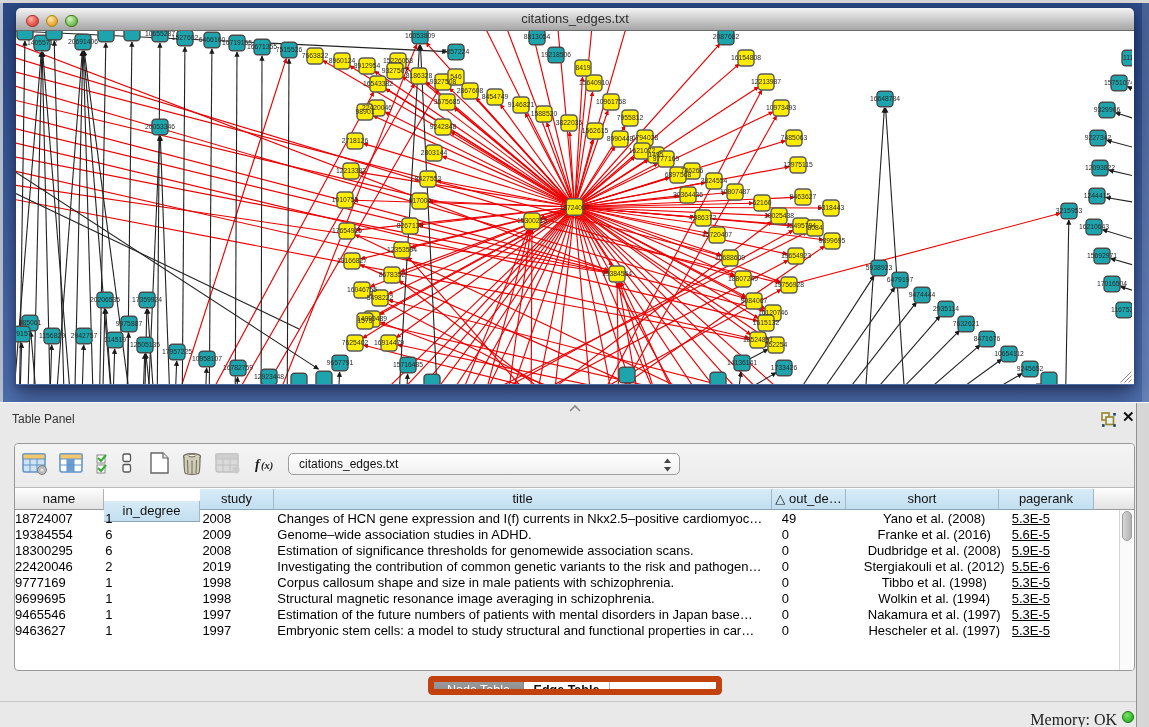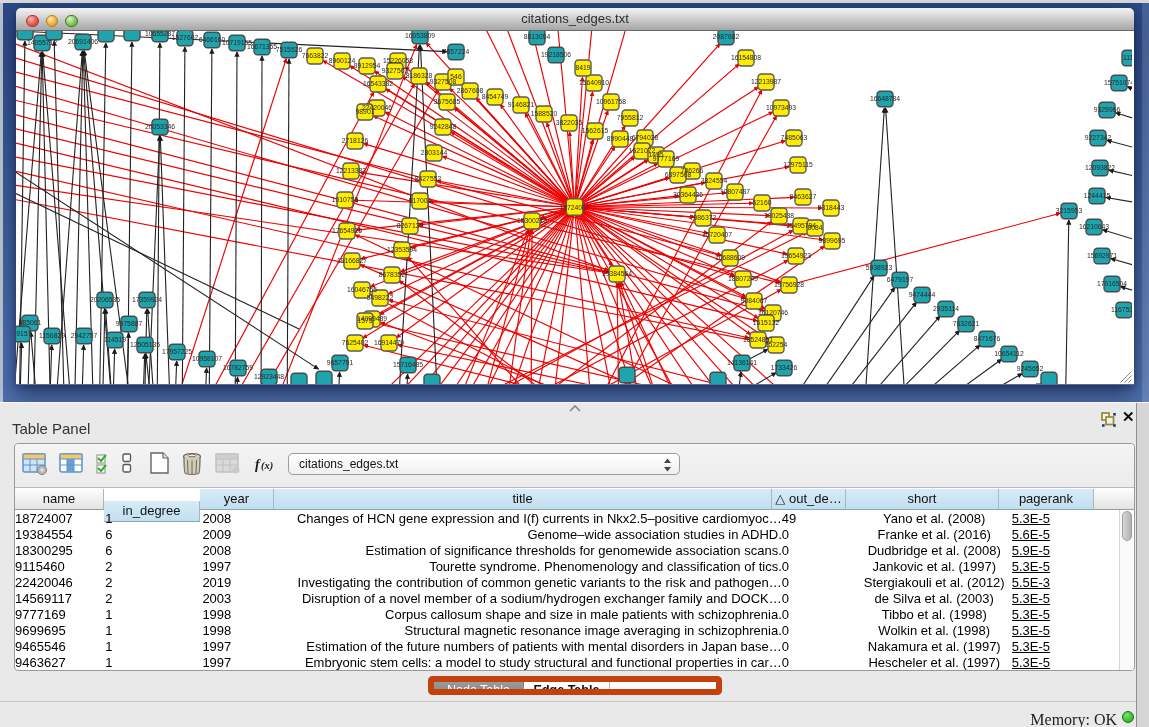--- a/index.html
+++ b/index.html
@@ -16,42 +16,42 @@
 #tl-y { left:29.5px; background:radial-gradient(circle at 35% 30%, #ffe9b0, #eead43 58%, #c98a28); border:0.5px solid #a80;}
 #tl-g { left:49px; background:radial-gradient(circle at 35% 30%, #d6f5c2, #7cc35e 58%, #57a03c); border:0.5px solid #471;}
 #content { position:relative; height:353px; background:#fff; overflow:hidden; }
 #graph { display:block; }
 #graph line.r { stroke:#ee0000; stroke-width:1.15; }
 #graph line.b { stroke:#222; stroke-width:1.1; }
 #graph rect.nt { fill:#1da4ac; stroke:#4a4a4a; stroke-width:1.4; }
 #graph rect.ny { fill:#ffec00; stroke:#5a5a5a; stroke-width:1.4; }
 #graph text.nl { font-size:6.8px; fill:#2b2b2b; text-anchor:middle; font-family:"Liberation Sans",sans-serif; }
 #panel { position:absolute; left:0; top:402px; width:1149px; height:325px; background:#e9e9e9; border-top:1px solid #f8f8f8; }
-#paneltitle { position:absolute; left:12px; top:17px; font-size:15px; color:#333; }
+#paneltitle { position:absolute; left:12px; top:9px; font-size:12px; color:#333; }
 #float-ic { position:absolute; left:1101px; top:9px; }
 #close-ic { position:absolute; left:1122px; top:5px; font-size:15px; font-weight:bold; color:#111; }
 #tblbox { position:absolute; left:14px; top:40px; width:1121px; height:228px; background:#fff;
   border:1px solid #999; border-radius:4px; }
 #toolbar { position:absolute; left:0; top:0; width:1119px; height:44px; background:linear-gradient(#f4f4f4,#ebebeb);
   border-bottom:1px solid #bbb; border-radius:4px 4px 0 0; }
 #toolbar svg { position:absolute; top:0; left:0; }
 #combo { position:absolute; left:273px; top:9px; width:392px; height:22px; background:linear-gradient(#ffffff,#f0f0f0);
   border:1px solid #9d9d9d; border-radius:5px; font-size:12px; line-height:20px; padding-left:10px; color:#111; }
 #combo .updown { position:absolute; left:auto; right:7px; top:0; height:22px; }
 #thead { position:absolute; left:0; top:45px; width:1119px; height:17px; font-size:13px; color:#111; }
 #thead div { position:absolute; top:0; height:21px; text-align:center; line-height:20px;
   background:linear-gradient(#d8ebf7,#c2dff0); border-right:1px solid #9fb9ca; border-bottom:1px solid #8aa5b5; }
 #thead div.gray { background:linear-gradient(#fdfdfd,#e3e3e3); border-right:1px solid #b3b3b3; border-bottom:1px solid #9b9b9b; }
 #tdata { position:absolute; left:0; top:66px; width:1105px; height:160px; overflow:hidden; }
 #tdata table { border-collapse:collapse; table-layout:fixed; width:1093px; font-size:13px; color:#000; }
 #tdata td { height:16px; padding:0; white-space:nowrap; overflow:hidden; }
 td.c0 { width:89px; padding-left:8px; }
 td.c1 { width:96px; padding-left:7px; }
 td.c2 { width:74px; padding-left:6px;margin-left:12px; }
-td.c3 { width:498px; padding-left:6px;text-align:right; }
+td.c3 { width:498px; padding-left:6px; }
 td.c4 { width:74px; padding-left:4px; }
 td.c5 { width:153px; text-align:center; }
 td.c6 { width:95px; padding-left:5px;text-decoration:underline; }
 #vscroll { position:absolute; right:1px; top:66px; width:14px; height:160px; background:#fafafa; border-left:1px solid #d4d4d4; }
 #vthumb { position:absolute; left:1.5px; top:1px; width:10px; height:30px; background:linear-gradient(90deg,#d6d6d6,#b2b2b2); border:1px solid #9d9d9d; border-radius:5px; }
 #seg { position:absolute; left:428px; top:273px; width:294px; height:19px; background:#fff; border:6px solid #c2410c;
   border-radius:4.5px; font-size:12.5px; color:#111; overflow:hidden; }
 #seg div { float:left; height:19px; line-height:17px; text-align:center; }
 #seg .s1 { width:90px; background:linear-gradient(#9a9a9a,#7e7e7e); color:#fff; border-right:1px solid #888; }
 #seg .s2 { width:86px; border-right:1px solid #bbb;font-weight:bold; }
@@ -647,21 +647,21 @@
       <div id="combo">citations_edges.txt
         <svg class="updown" width="9" height="22" viewBox="0 0 9 22">
           <path d="M1 9 L4.5 4.5 L8 9 Z" fill="#444"></path>
           <path d="M1 13 L4.5 17.5 L8 13 Z" fill="#444"></path>
         </svg>
       </div>
     </div>
     <div id="thead">
       <div class="gray" style="left:0;width:89px;">name</div>
       <div style="left:89px;width:96px;margin-top:12px;">in_degree</div>
-      <div style="left:185px;width:74px;">year</div>
+      <div style="left:185px;width:74px;">study</div>
       <div style="left:259px;width:498px;">title</div>
       <div style="left:757px;width:74px;">△ out_de…</div>
       <div style="left:831px;width:153px;">short</div>
       <div style="left:984px;width:95px;">pagerank</div>
       <div class="gray" style="left:1079px;width:40px;border-right:none;"></div>
     </div>
     <div id="tdata">
         <table>
           <tbody>
 <tr>
@@ -685,62 +685,44 @@
 <tr>
               <td class="c0">18300295</td>
               <td class="c1">6</td>
               <td class="c2">2008</td>
               <td class="c3">Estimation of significance thresholds for genomewide association scans.</td>
               <td class="c4">0</td>
               <td class="c5">Dudbridge et al. (2008)</td>
               <td class="c6">5.9E-5</td>
             </tr>
 <tr>
-              <td class="c0">9115460</td>
-              <td class="c1">2</td>
-              <td class="c2">1997</td>
-              <td class="c3">Tourette syndrome. Phenomenology and classification of tics.</td>
-              <td class="c4">0</td>
-              <td class="c5">Jankovic et al. (1997)</td>
-              <td class="c6">5.3E-5</td>
-            </tr>
-<tr>
               <td class="c0">22420046</td>
               <td class="c1">2</td>
               <td class="c2">2019</td>
               <td class="c3">Investigating the contribution of common genetic variants to the risk and pathogen…</td>
               <td class="c4">0</td>
               <td class="c5">Stergiakouli et al. (2012)</td>
-              <td class="c6">5.5E-3</td>
-            </tr>
-<tr>
-              <td class="c0">14569117</td>
-              <td class="c1">2</td>
-              <td class="c2">2003</td>
-              <td class="c3">Disruption of a novel member of a sodium/hydrogen exchanger family and DOCK…</td>
-              <td class="c4">0</td>
-              <td class="c5">de Silva et al. (2003)</td>
-              <td class="c6">5.3E-5</td>
+              <td class="c6">5.5E-6</td>
             </tr>
 <tr>
               <td class="c0">9777169</td>
               <td class="c1">1</td>
               <td class="c2">1998</td>
               <td class="c3">Corpus callosum shape and size in male patients with schizophrenia.</td>
               <td class="c4">0</td>
               <td class="c5">Tibbo et al. (1998)</td>
               <td class="c6">5.3E-5</td>
             </tr>
 <tr>
               <td class="c0">9699695</td>
               <td class="c1">1</td>
               <td class="c2">1998</td>
               <td class="c3">Structural magnetic resonance image averaging in schizophrenia.</td>
               <td class="c4">0</td>
-              <td class="c5">Wolkin et al. (1998)</td>
+              <td class="c5">Wolkin et al. (1994)</td>
               <td class="c6">5.3E-5</td>
             </tr>
 <tr>
               <td class="c0">9465546</td>
               <td class="c1">1</td>
               <td class="c2">1997</td>
               <td class="c3">Estimation of the future numbers of patients with mental disorders in Japan base…</td>
               <td class="c4">0</td>
               <td class="c5">Nakamura et al. (1997)</td>
               <td class="c6">5.3E-5</td>

